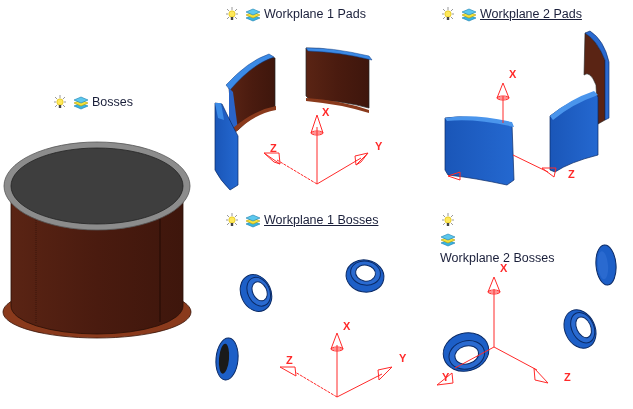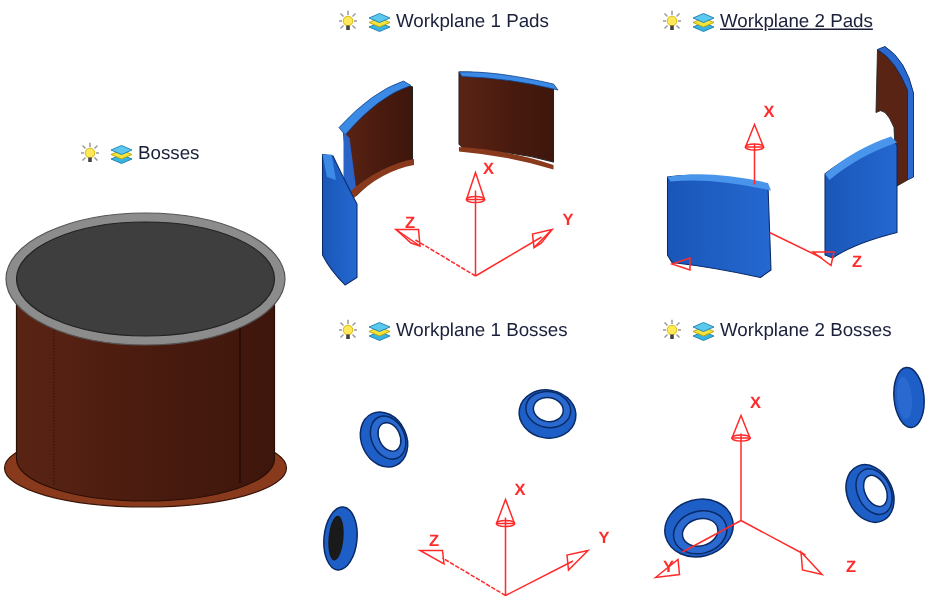--- a/index.html
+++ b/index.html
@@ -84,21 +84,21 @@
   <span>
       <svg width="16" height="16" viewBox="0 0 16 16">
         <path d="M1 11 L8 8 L15 11 L8 14Z" fill="#39b3e0" stroke="#1b7fae" stroke-width="0.6"></path>
         <path d="M1 8 L8 5 L15 8 L8 11Z" fill="#f5e23a" stroke="#b9a000" stroke-width="0.6"></path>
         <path d="M1 5 L8 2 L15 5 L8 8Z" fill="#5cc8ee" stroke="#1b7fae" stroke-width="0.6"></path>
       </svg>
     </span>
   <span>Workplane 2 Pads</span>
 </div>
 
-<div class="label" style="left:224px;top:213px;">
+<div class="label" style="left:224px;top:213px;text-decoration:underline;">
   <span>
       <svg width="18" height="16" viewBox="0 0 18 16">
         <g stroke="#999" stroke-width="1">
           <line x1="8" y1="0" x2="8" y2="3"></line>
           <line x1="2" y1="7" x2="4" y2="7"></line>
           <line x1="12" y1="7" x2="14" y2="7"></line>
           <line x1="3" y1="2" x2="5" y2="4"></line>
           <line x1="13" y1="2" x2="11" y2="4"></line>
           <line x1="3" y1="12" x2="5" y2="10"></line>
           <line x1="13" y1="12" x2="11" y2="10"></line>
@@ -110,21 +110,21 @@
   <span>
       <svg width="16" height="16" viewBox="0 0 16 16">
         <path d="M1 11 L8 8 L15 11 L8 14Z" fill="#39b3e0" stroke="#1b7fae" stroke-width="0.6"></path>
         <path d="M1 8 L8 5 L15 8 L8 11Z" fill="#f5e23a" stroke="#b9a000" stroke-width="0.6"></path>
         <path d="M1 5 L8 2 L15 5 L8 8Z" fill="#5cc8ee" stroke="#1b7fae" stroke-width="0.6"></path>
       </svg>
     </span>
   <span>Workplane 1 Bosses</span>
 </div>
 
-<div class="label" style="left:440px;top:213px;">
+<div class="label" style="left:440px;top:213px;flex-direction:column;">
   <span>
       <svg width="18" height="16" viewBox="0 0 18 16">
         <g stroke="#999" stroke-width="1">
           <line x1="8" y1="0" x2="8" y2="3"></line>
           <line x1="2" y1="7" x2="4" y2="7"></line>
           <line x1="12" y1="7" x2="14" y2="7"></line>
           <line x1="3" y1="2" x2="5" y2="4"></line>
           <line x1="13" y1="2" x2="11" y2="4"></line>
           <line x1="3" y1="12" x2="5" y2="10"></line>
           <line x1="13" y1="12" x2="11" y2="10"></line>

